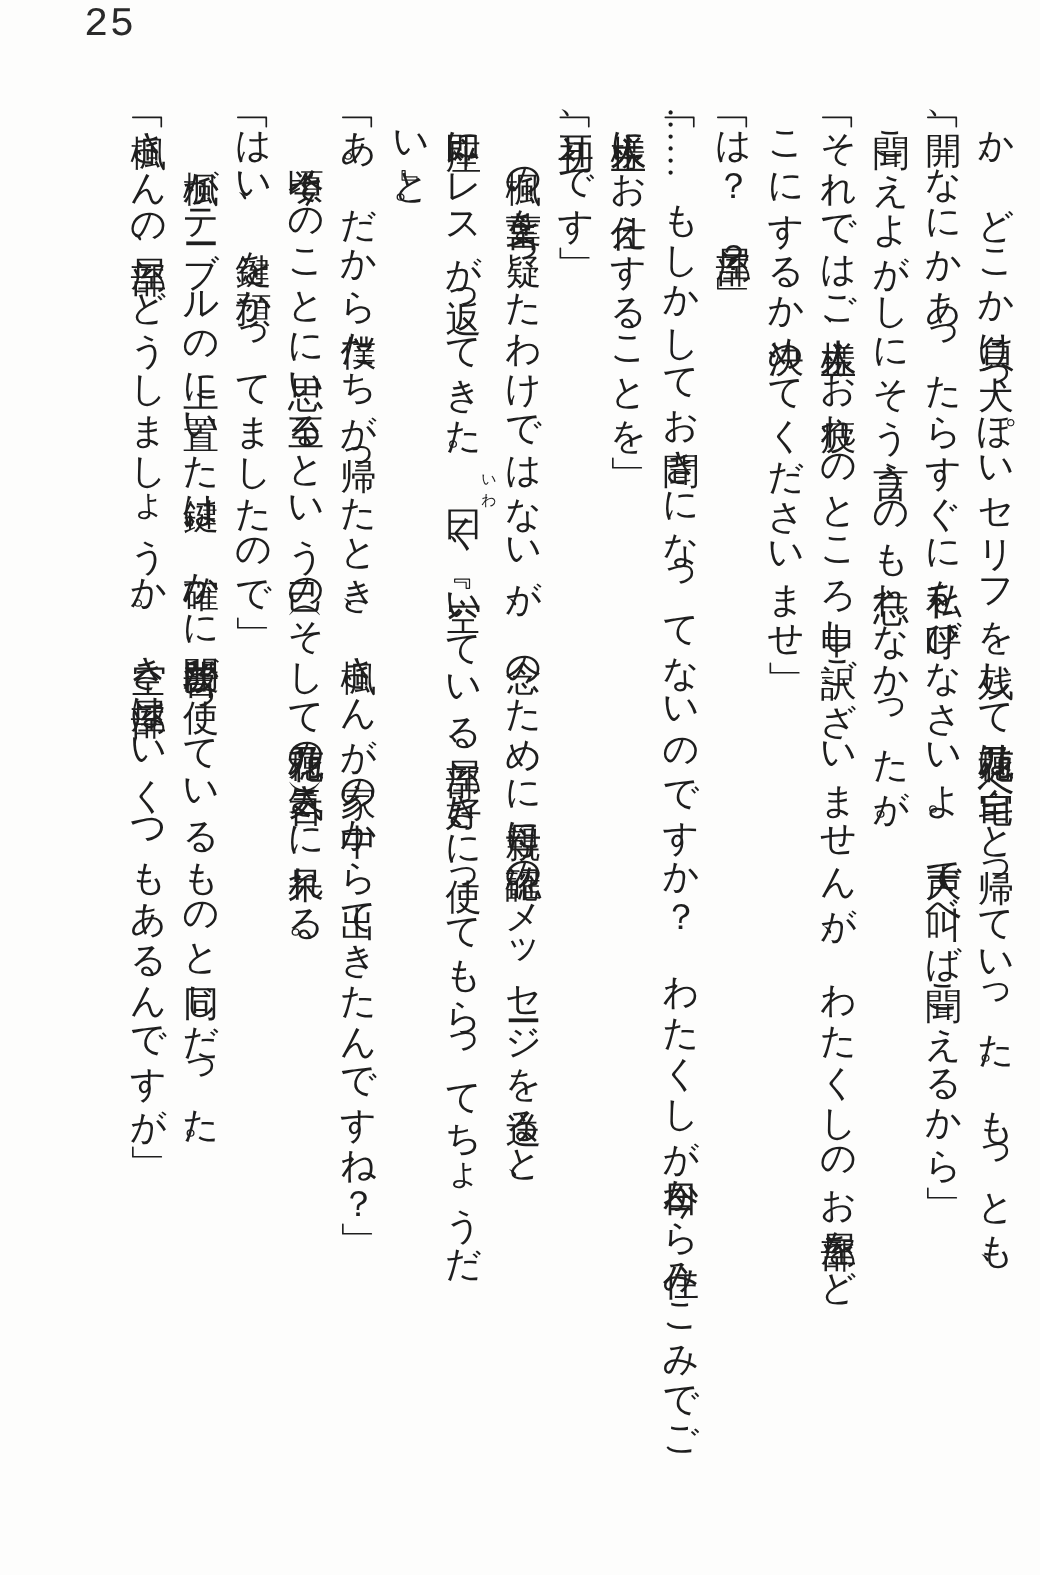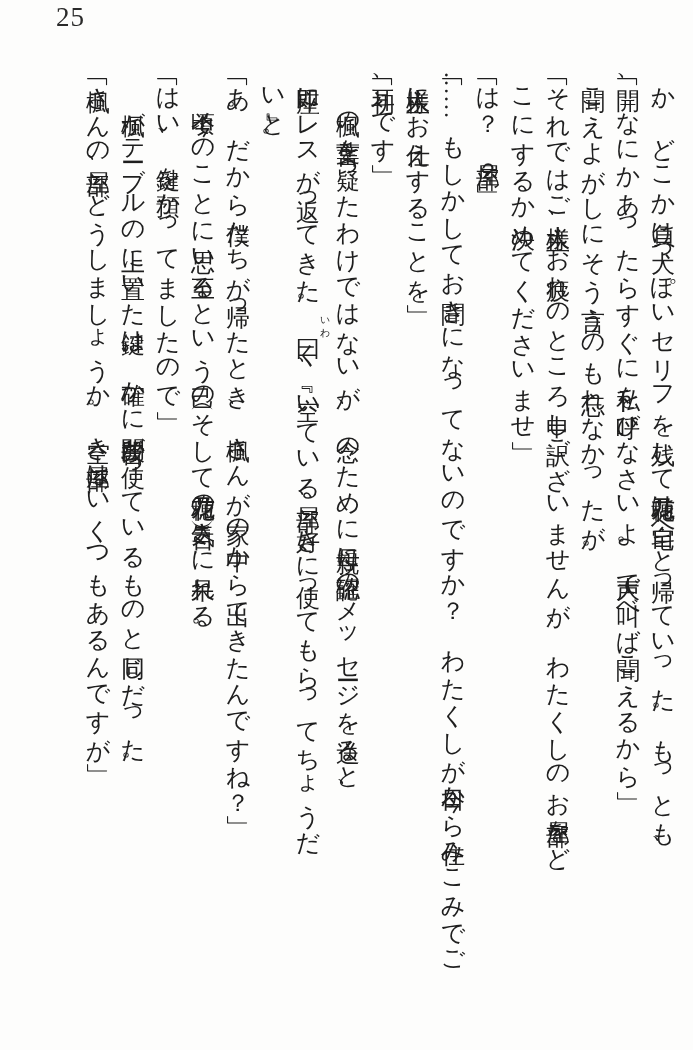--- a/index.html
+++ b/index.html
@@ -18,21 +18,21 @@
     font-family: "Liberation Serif", "DejaVu Serif", serif;
     color: #1e1e1e;
   }
   .page-number {
     position: absolute;
     top: 2px;
     left: 56px;
     font-size: 27px;
     letter-spacing: 1px;
     color: #2a2a2a;
-    font-family: Liberation Serif, serif;
+    font-family: Liberation Mono, monospace;
   }
   .text-block {
     position: absolute;
     top: 71px;
     right: 13px;
     height: 918px;
     writing-mode: vertical-rl;
     text-orientation: mixed;
     font-size: 24px;
     line-height: 35px;

